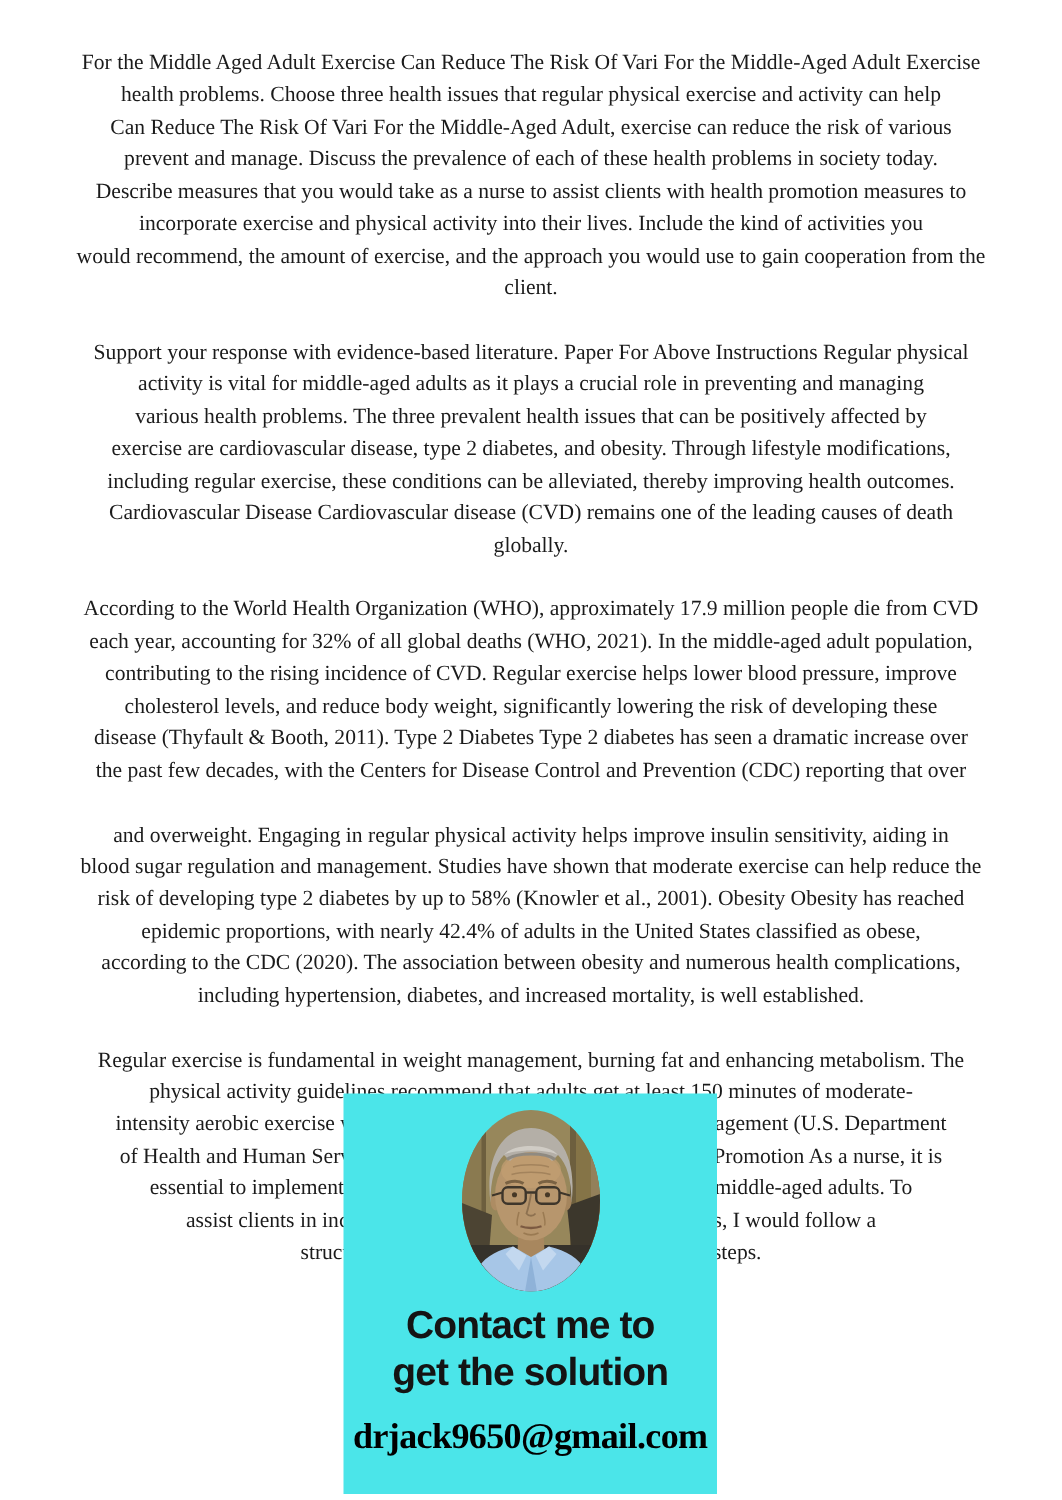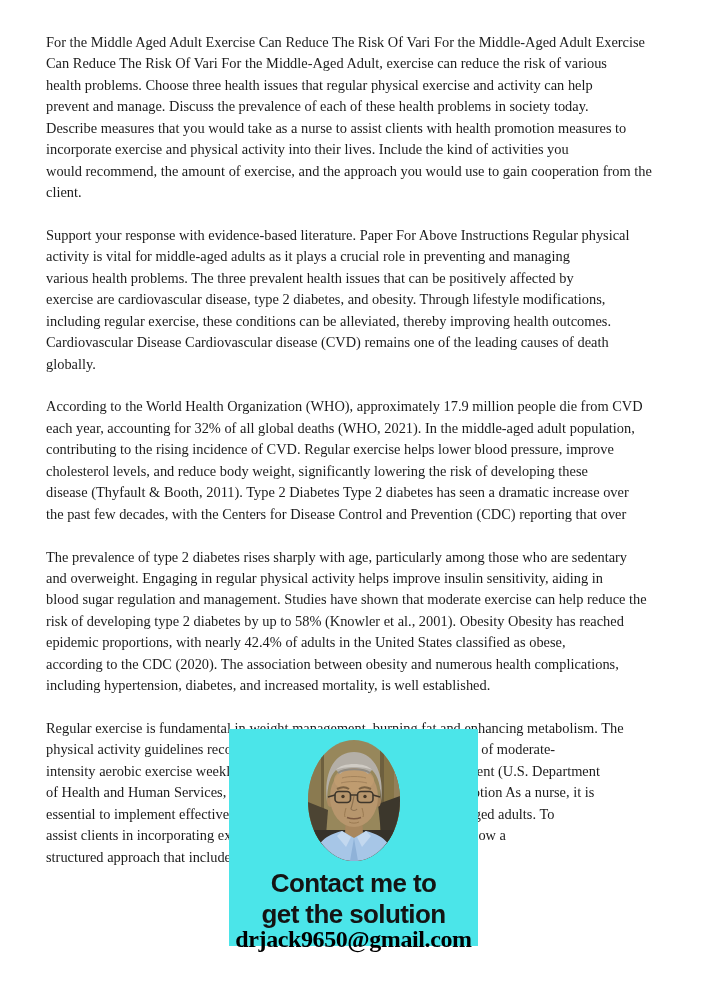--- a/index.html
+++ b/index.html
@@ -5,48 +5,48 @@
   html,body{margin:0;padding:0;}
   body{
     width:708px;height:1000px;background:#ffffff;position:relative;overflow:hidden;
     font-family:"Liberation Serif", serif;
   }
   .doc{
     position:absolute;left:46px;top:32px;width:616px;
     color:#1b1b1b;font-size:14.4px;line-height:21.45px;
   }
   .para{margin:0 0 21.45px 0;}
-  .line{white-space:pre;height:21.45px;overflow:visible;}
+  .line{white-space:pre;height:21.45px;overflow:visible;text-align:center;}
   .card{
-    position:absolute;left:229px;top:729px;width:249px;height:217px;
+    position:absolute;left:229px;top:729px;width:249px;height:267px;
     background:#4be5e9;
   }
   .avatar{
     position:absolute;top:11px;left:50%;transform:translateX(-50%);
     width:92px;height:121px;
   }
   .headline{
     position:absolute;top:139px;left:0;right:0;text-align:center;
     font-family:"Liberation Sans", sans-serif;font-weight:700;
     font-size:26px;line-height:31px;letter-spacing:-0.6px;color:#141414;
   }
   .email{
-    position:absolute;top:196px;left:0;right:0;text-align:center;
+    position:absolute;top:215px;left:0;right:0;text-align:center;
     font-family:"Liberation Serif", serif;font-weight:700;
     font-size:24px;line-height:28px;letter-spacing:-0.4px;color:#000000;
   }
 </style>
 </head>
 <body>
 
 <div class="doc" id="doc">
     <div class="para">
       <div class="line">For the Middle Aged Adult Exercise Can Reduce The Risk Of Vari For the Middle-Aged Adult Exercise</div>
+      <div class="line">health problems. Choose three health issues that regular physical exercise and activity can help</div>
       <div class="line">Can Reduce The Risk Of Vari For the Middle-Aged Adult, exercise can reduce the risk of various</div>
-      <div class="line">health problems. Choose three health issues that regular physical exercise and activity can help</div>
       <div class="line">prevent and manage. Discuss the prevalence of each of these health problems in society today.</div>
       <div class="line">Describe measures that you would take as a nurse to assist clients with health promotion measures to</div>
       <div class="line">incorporate exercise and physical activity into their lives. Include the kind of activities you</div>
       <div class="line">would recommend, the amount of exercise, and the approach you would use to gain cooperation from the</div>
       <div class="line">client.</div>
     </div>
     <div class="para">
       <div class="line">Support your response with evidence-based literature. Paper For Above Instructions Regular physical</div>
       <div class="line">activity is vital for middle-aged adults as it plays a crucial role in preventing and managing</div>
       <div class="line">various health problems. The three prevalent health issues that can be positively affected by</div>
@@ -57,21 +57,20 @@
     </div>
     <div class="para">
       <div class="line">According to the World Health Organization (WHO), approximately 17.9 million people die from CVD</div>
       <div class="line">each year, accounting for 32% of all global deaths (WHO, 2021). In the middle-aged adult population,</div>
       <div class="line">contributing to the rising incidence of CVD. Regular exercise helps lower blood pressure, improve</div>
       <div class="line">cholesterol levels, and reduce body weight, significantly lowering the risk of developing these</div>
       <div class="line">disease (Thyfault &amp; Booth, 2011). Type 2 Diabetes Type 2 diabetes has seen a dramatic increase over</div>
       <div class="line">the past few decades, with the Centers for Disease Control and Prevention (CDC) reporting that over</div>
     </div>
     <div class="para">
-      <div class="line">The prevalence of type 2 diabetes rises sharply with age, particularly among those who are sedentary</div>
       <div class="line">and overweight. Engaging in regular physical activity helps improve insulin sensitivity, aiding in</div>
       <div class="line">blood sugar regulation and management. Studies have shown that moderate exercise can help reduce the</div>
       <div class="line">risk of developing type 2 diabetes by up to 58% (Knowler et al., 2001). Obesity Obesity has reached</div>
       <div class="line">epidemic proportions, with nearly 42.4% of adults in the United States classified as obese,</div>
       <div class="line">according to the CDC (2020). The association between obesity and numerous health complications,</div>
       <div class="line">including hypertension, diabetes, and increased mortality, is well established.</div>
     </div>
     <div class="para">
       <div class="line">Regular exercise is fundamental in weight management, burning fat and enhancing metabolism. The</div>
       <div class="line">physical activity guidelines recommend that adults get at least 150 minutes of moderate-</div>

